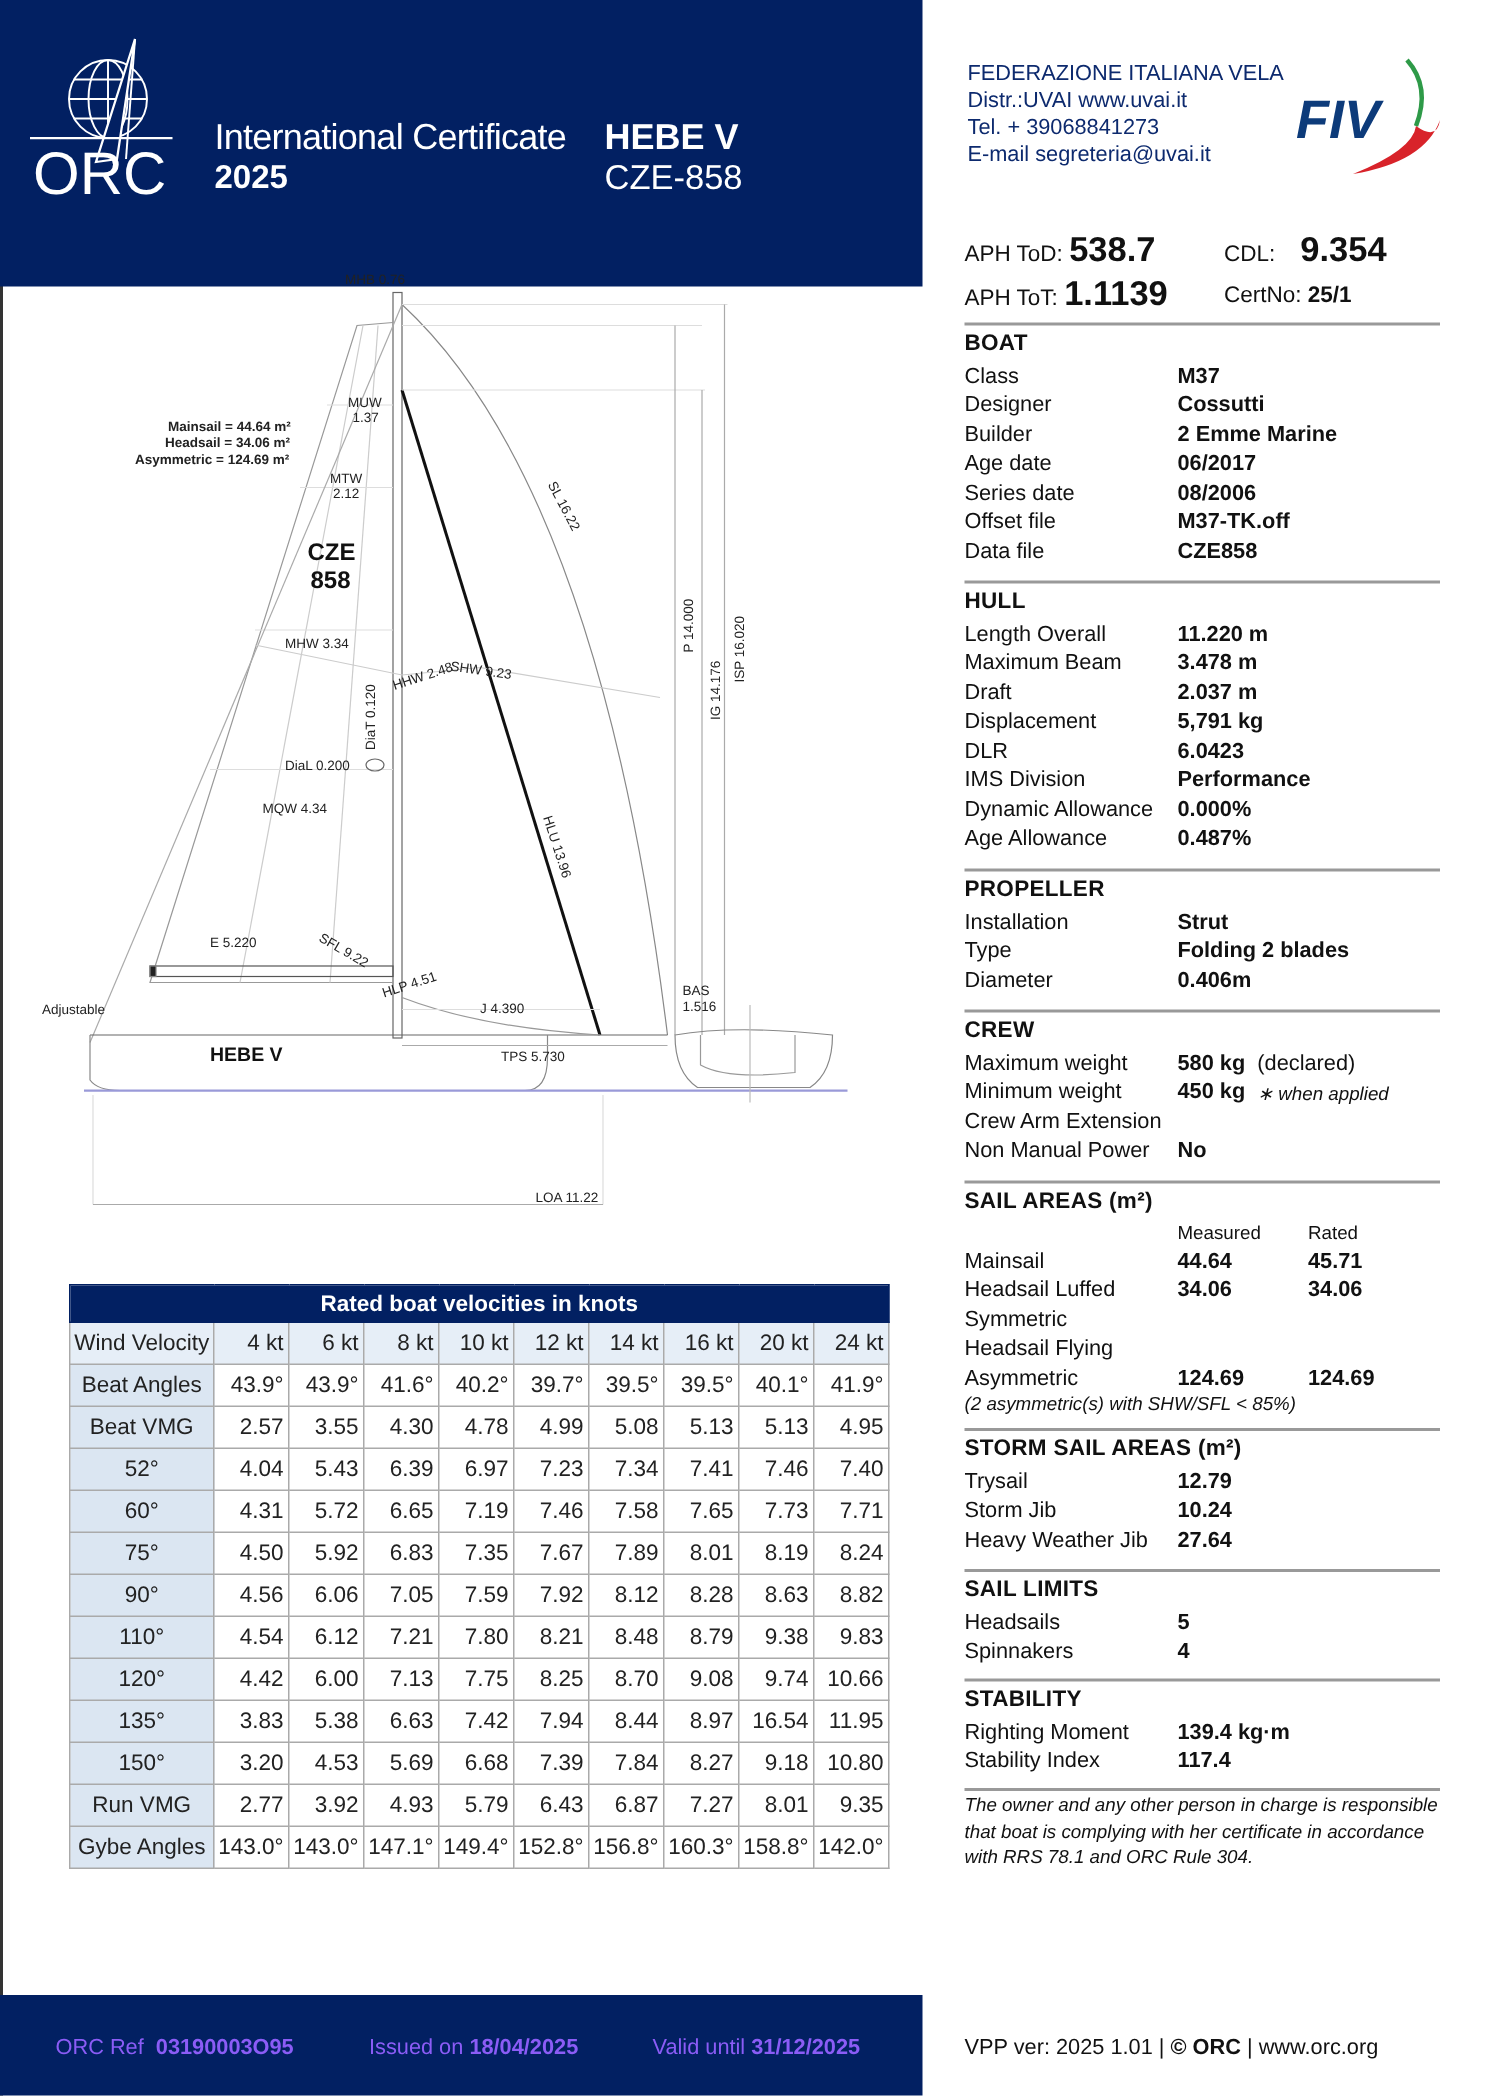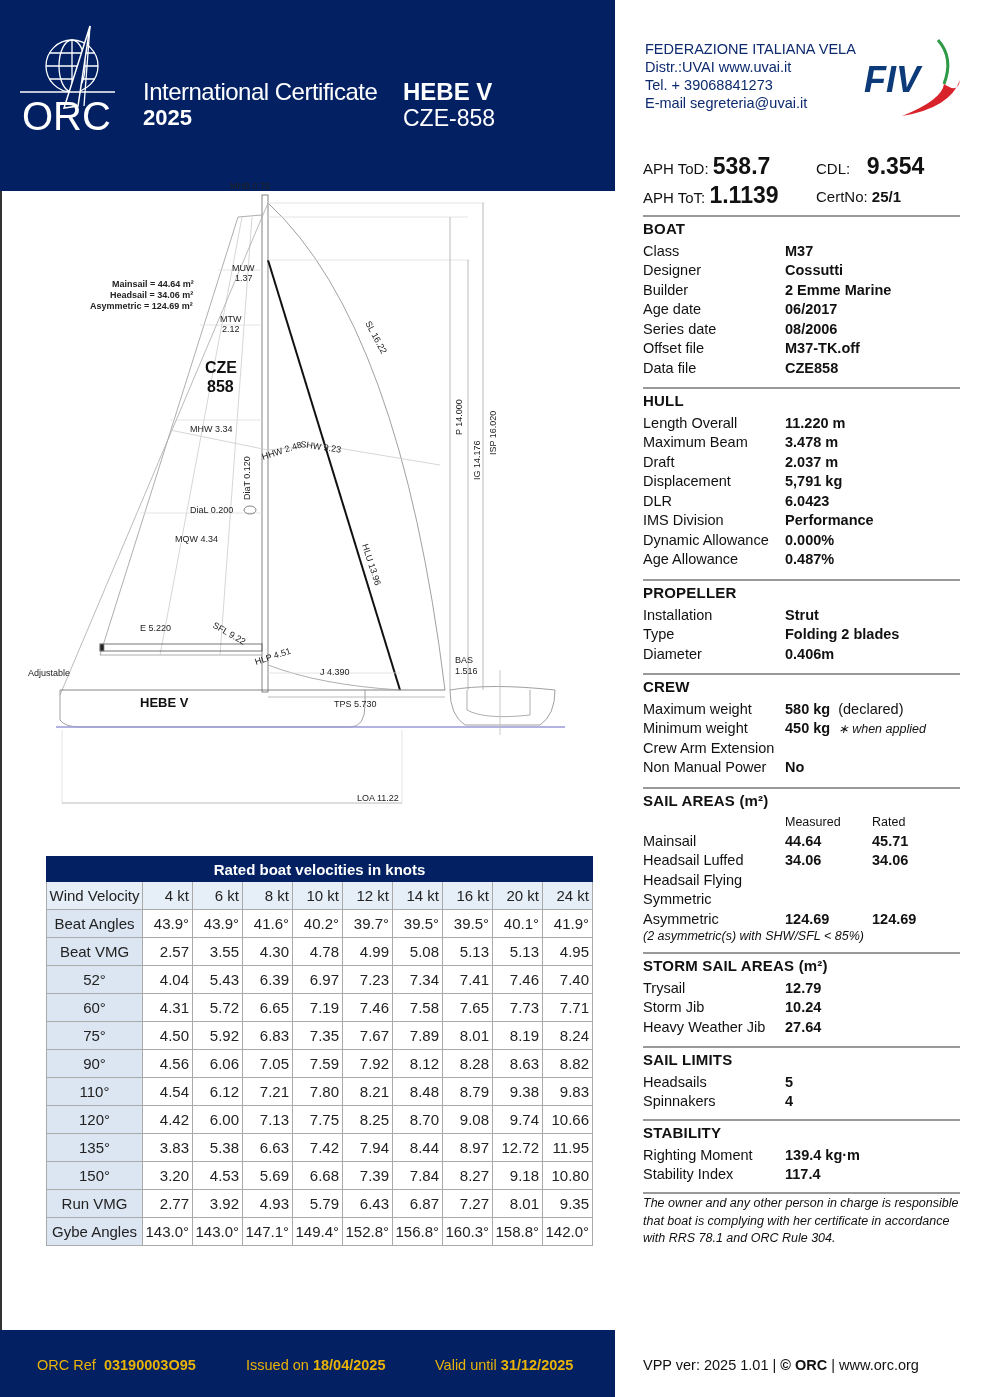--- a/index.html
+++ b/index.html
@@ -36,21 +36,21 @@
   
   #vel-table { position: absolute; left: 46px; top: 856px; border-collapse: collapse; font-size: 15px; padding-left: 22px; }
   #vel-table th.cap { background: #022062; color: #fff; height: 25px; font-size: 15px; font-weight: bold; border: 1px solid #022062; }
   #vel-table td { border: 1px solid #aaa; height: 28px; text-align: right; padding-right: 3px; color: #222; }
   #vel-table td.lbl { text-align: center; background: #dbe6f2; width: 96px; padding: 0; }
   #vel-table tr.hdr td { background: #e6eef7; }
   #vel-table td.num { width: 50px; }
   #vel-table td.num.w24 { width: 48px; margin-left: 22px; }
 
   
-  #footer { position: absolute; left: 0; top: 1330px; width: 615px; height: 67px; color: #eab308; font-size: 14.5px; }
+  #footer { position: absolute; left: 0; top: 1330px; width: 615px; height: 67px; color: #8b5cf6; font-size: 14.5px; }
   #footer span { position: absolute; top: 27px; white-space: nowrap; }
   #footer-right { position: absolute; left: 643px; top: 1357px; font-size: 14.5px; white-space: nowrap; }
 
   
   #drawing { position: absolute; left: 20px; top: 175px; width: 590px; height: 640px; }
   .dl { font-size: 9px; fill: #222; font-family: "Liberation Sans", sans-serif; }
 </style>
 </head>
 <body>
 
@@ -220,26 +220,26 @@
       <span class="k">Mainsail</span>
       <span class="v" style="width:87px;">44.64</span>
       <span class="v">45.71</span>
     </div>
   <div class="row">
       <span class="k">Headsail Luffed</span>
       <span class="v" style="width:87px;">34.06</span>
       <span class="v">34.06</span>
     </div>
   <div class="row">
-      <span class="k">Headsail Flying</span>
+      <span class="k">Symmetric</span>
       <span class="v" style="width:87px;"></span>
       <span class="v"></span>
     </div>
   <div class="row">
-      <span class="k">Symmetric</span>
+      <span class="k">Headsail Flying</span>
       <span class="v" style="width:87px;"></span>
       <span class="v"></span>
     </div>
   <div class="row">
       <span class="k">Asymmetric</span>
       <span class="v" style="width:87px;">124.69</span>
       <span class="v">124.69</span>
     </div>
   <div class="note">(2 asymmetric(s) with SHW/SFL &lt; 85%)</div>
 </div>
@@ -490,21 +490,21 @@
       </tr>
       <tr>
         <td class="lbl">135°</td>
         <td class="num">3.83</td>
         <td class="num">5.38</td>
         <td class="num">6.63</td>
         <td class="num">7.42</td>
         <td class="num">7.94</td>
         <td class="num">8.44</td>
         <td class="num">8.97</td>
-        <td class="num">12.72</td>
+        <td class="num">16.54</td>
         <td class="num">11.95</td>
       </tr>
       <tr>
         <td class="lbl">150°</td>
         <td class="num">3.20</td>
         <td class="num">4.53</td>
         <td class="num">5.69</td>
         <td class="num">6.68</td>
         <td class="num">7.39</td>
         <td class="num">7.84</td>

